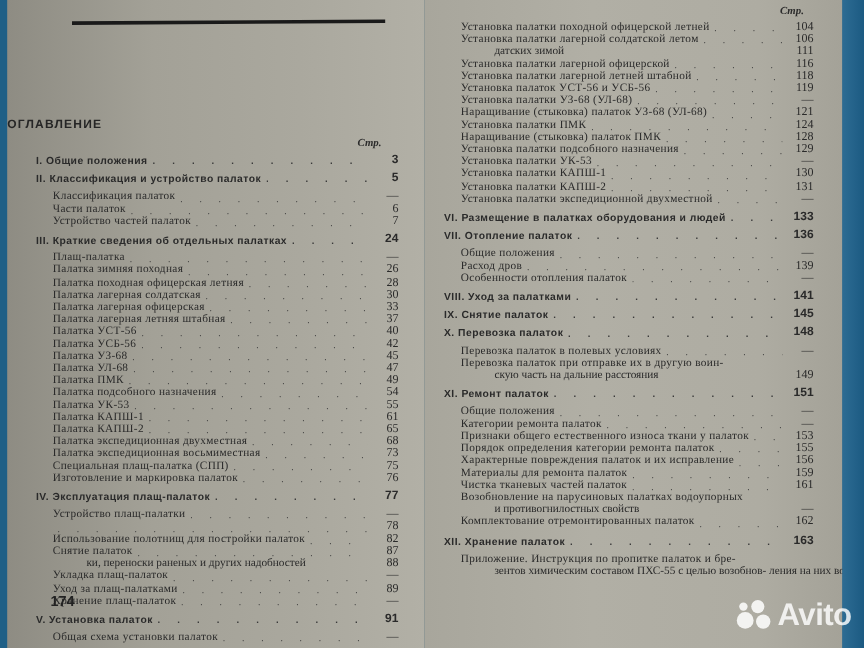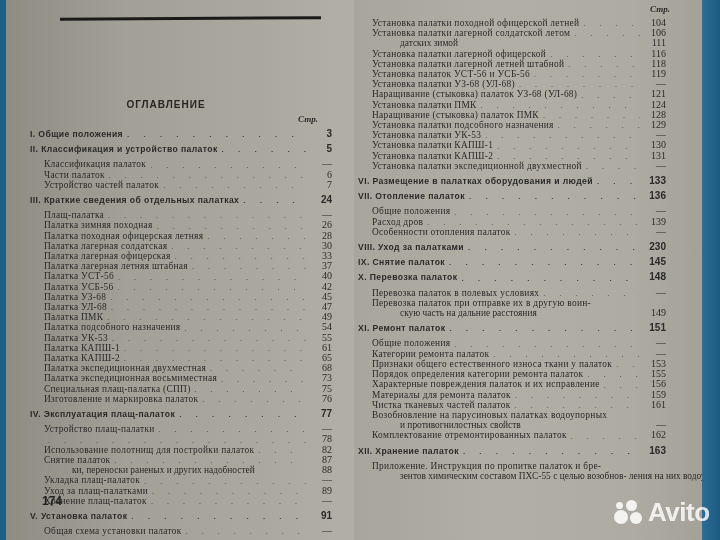--- a/index.html
+++ b/index.html
@@ -23,21 +23,21 @@
   }
   .page-right::after {
     content:""; position:absolute; right:-18px; top:0; width:18px; height:540px;
     background:linear-gradient(90deg,#2d6c93,#1c5a82);
   }
   .top-rule {
     position:absolute; left:54px; top:17px; width:261px; height:3px;
     background:#1a1a1a; transform:rotate(-0.35deg);
   }
   .toc-title {
-    position:absolute; left:0; top:99px; width:320px; text-align:center;
+    position:absolute; left:0; top:99px; width:320px; text-align:left;
     font-family:"Liberation Sans","DejaVu Sans",sans-serif; font-weight:bold;
     font-size:10px; letter-spacing:1px; color:#262626;
   }
   .str-label {
     position:absolute; font-style:italic; font-weight:bold;
     font-family:Liberation Serif, serif; font-size:9px; color:#2b2b2b;
   }
   .toc { position:absolute; font-size:9.4px; line-height:10.2px; }
   .row { position:relative; display:flex; align-items:flex-end; white-space:nowrap; }
   .row .txt { flex:0 0 auto; letter-spacing:0.3px; }
@@ -248,21 +248,21 @@
         <span class="txt">Общая схема установки палаток</span>
         <span class="dots">. . . . . . . . . . . . . . . . . . . . . . . . . . . .</span>
         <span class="pg">—</span>
       </div>
     </div>
   <div class="pagenum">174</div>
 </div>
 
 <div class="page page-right">
   <div class="str-label" style="left:296px;top:4px;">Стр.</div>
-  <div class="toc" id="toc-right" style="left:4px;top:18px;width:308px;">
+  <div class="toc" id="toc-right" style="left:16px;top:18px;width:308px;">
       <div class="row sub">
         <span class="txt">Установка палатки походной офицерской летней</span>
         <span class="dots">. . . . . . . . . . . . . . . . . . . . . . . . . . . .</span>
         <span class="pg">104</span>
       </div>
       <div class="row sub">
         <span class="txt">Установка палатки лагерной солдатской летом</span>
         <span class="dots">. . . . . . . . . . . . . . . . . . . . . . . . . . . .</span>
         <span class="pg">106</span>
       </div>
@@ -351,21 +351,21 @@
         <span class="pg">139</span>
       </div>
       <div class="row sub">
         <span class="txt">Особенности отопления палаток</span>
         <span class="dots">. . . . . . . . . . . . . . . . . . . . . . . . . . . .</span>
         <span class="pg">—</span>
       </div>
       <div class="row chapter">
         <span class="txt">VIII. Уход за палатками</span>
         <span class="dots">. . . . . . . . . . . . . . . . . . . . . . . . . . . .</span>
-        <span class="pg">230</span>
+        <span class="pg">141</span>
       </div>
       <div class="row chapter">
         <span class="txt">IX. Снятие палаток</span>
         <span class="dots">. . . . . . . . . . . . . . . . . . . . . . . . . . . .</span>
         <span class="pg">145</span>
       </div>
       <div class="row chapter">
         <span class="txt">X. Перевозка палаток</span>
         <span class="dots">. . . . . . . . . . . . . . . . . . . . . . . . . . . .</span>
         <span class="pg">148</span>

